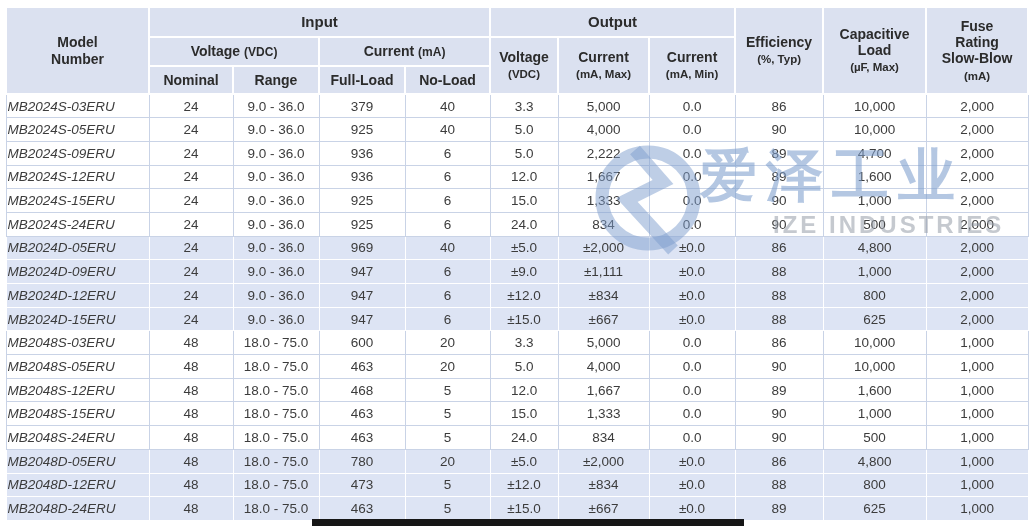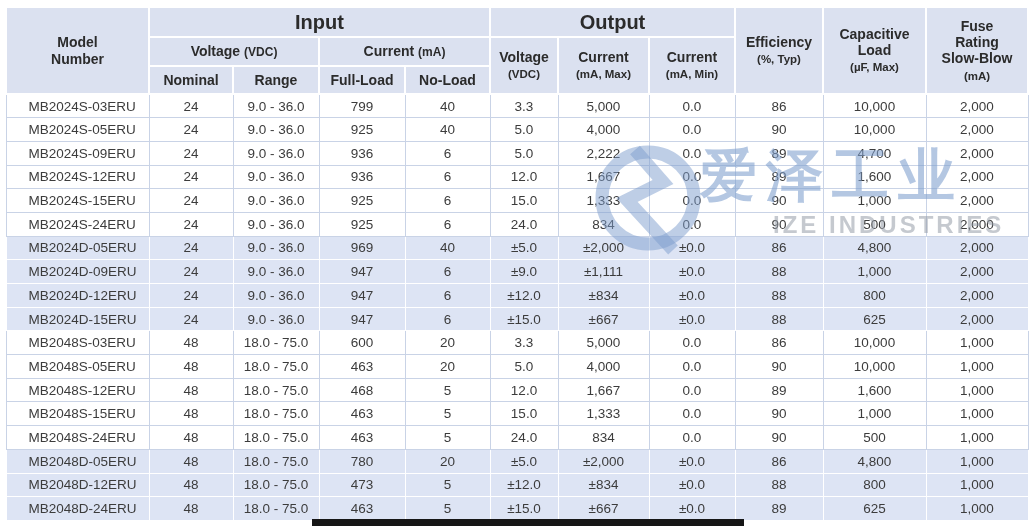--- a/index.html
+++ b/index.html
@@ -25,21 +25,21 @@
     background:var(--header-bg);
     border:2px solid #ffffff;
     color:var(--hd-txt);
     font-weight:bold;
     font-size:14px;
     text-align:center;
     vertical-align:middle;
     padding:1px 2px;
     line-height:1.15;
   }
-  th .group-label{font-size:20px;}
+  th .group-label{font-size:15px;}
   th .two-line{white-space:pre-line;display:block;}
   th .sub{font-size:11.5px;font-weight:bold;}
   th .sub-inline{font-size:12px;font-weight:bold;}
   thead tr.h1{height:30px;}
   thead tr.h2{height:29px;}
   thead tr.h3{height:28px;}
   tbody tr{height:23.7px;}
   tbody td{
     font-size:13.5px;
     color:var(--txt);
@@ -49,21 +49,22 @@
     border:1px solid var(--grid);
     background:#ffffff;
     overflow:hidden;white-space:nowrap;
   }
   tbody tr.band td{
     background:var(--band-bg);
     border-color:#ffffff;
   }
   tbody td.model{
     text-align:left;
-    padding-left:22px;
+    padding-left:1px;
+    font-style:italic;
   }
   
   .watermark{
     position:absolute;left:0;top:0;width:1030px;height:384px;
     pointer-events:none;z-index:5;
   }
   .wm-logo{position:absolute;left:585px;top:138px;}
   .wm-cn{
     position:absolute;left:700px;top:138px;
     font-size:57px;font-weight:bold;letter-spacing:9px;
@@ -148,21 +149,21 @@
       <th><span>Range</span></th>
       <th><span>Full-Load</span></th>
       <th><span>No-Load</span></th>
     </tr>
   </thead>
   <tbody id="spec-body">
       <tr class="plain">
         <td class="model">MB2024S-03ERU</td>
         <td>24</td>
         <td>9.0 - 36.0</td>
-        <td>799</td>
+        <td>379</td>
         <td>40</td>
         <td>3.3</td>
         <td>5,000</td>
         <td>0.0</td>
         <td>86</td>
         <td>10,000</td>
         <td>2,000</td>
       </tr>
       <tr class="plain">
         <td class="model">MB2024S-05ERU</td>

